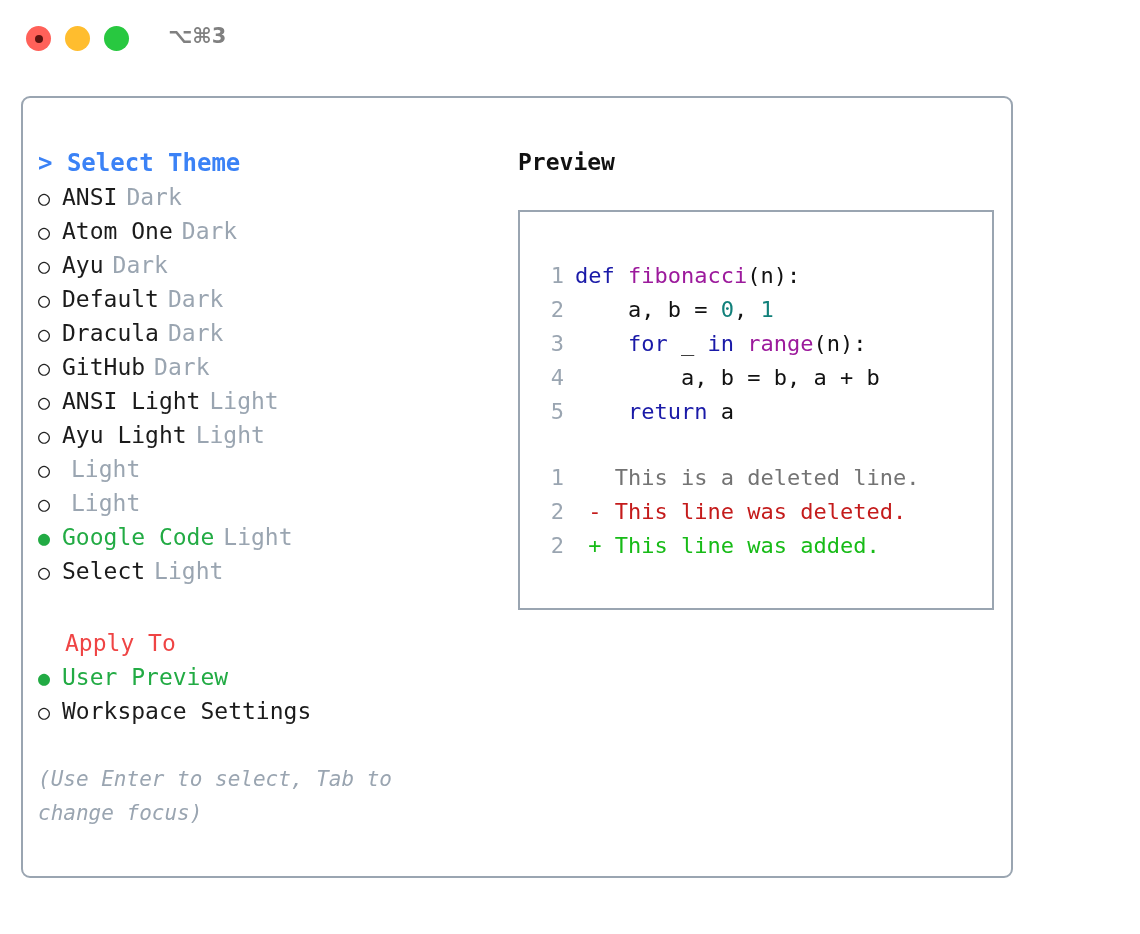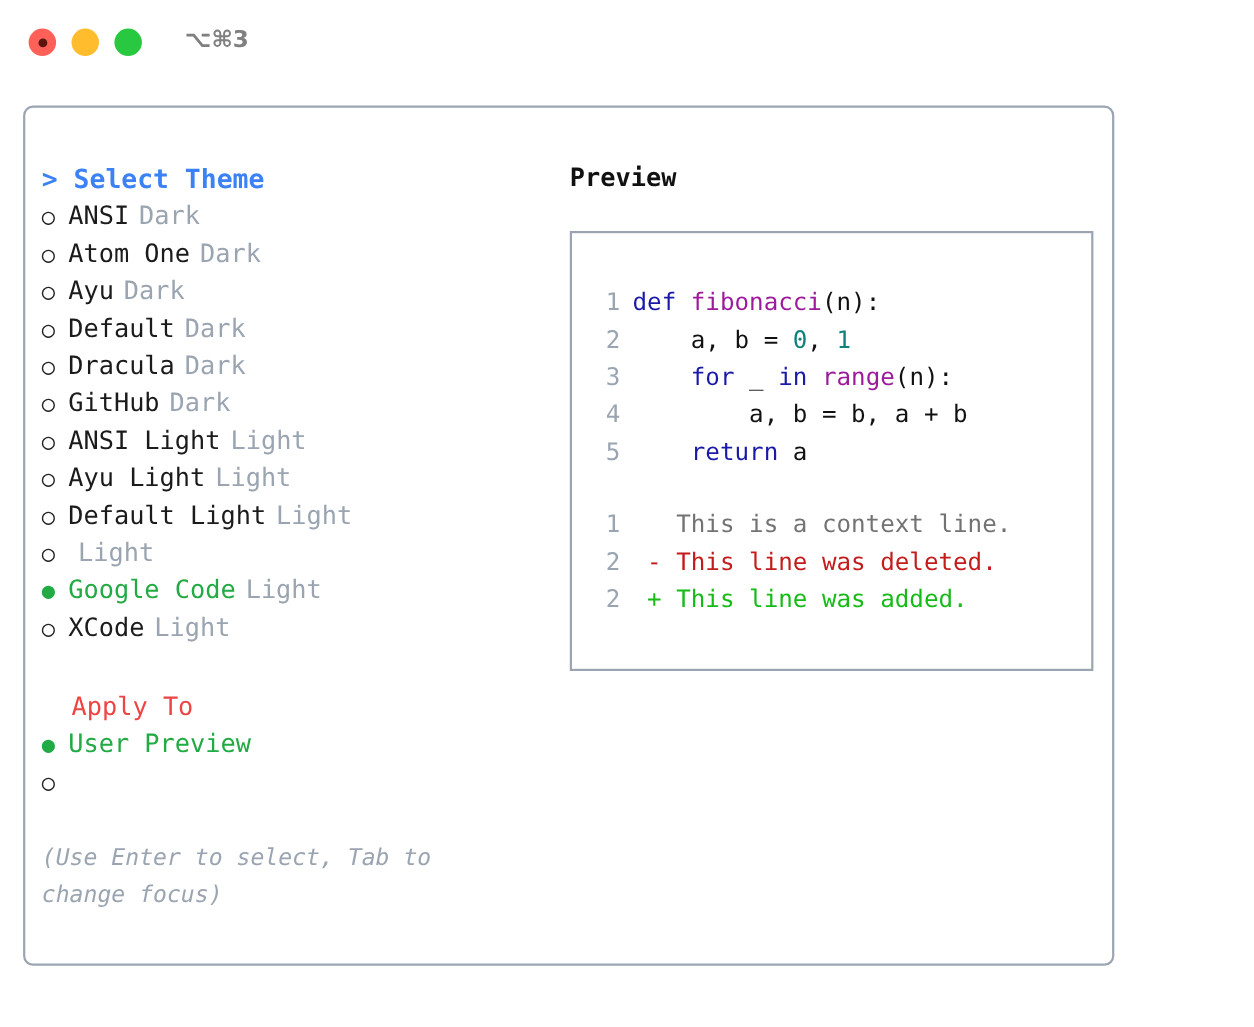--- a/index.html
+++ b/index.html
@@ -228,52 +228,52 @@
 
         <ul class="theme-list" id="theme-list">
             <li class="theme-row"><span class="bullet">○</span><span class="theme-name">ANSI</span><span class="theme-cat">Dark</span></li>
             <li class="theme-row"><span class="bullet">○</span><span class="theme-name">Atom One</span><span class="theme-cat">Dark</span></li>
             <li class="theme-row"><span class="bullet">○</span><span class="theme-name">Ayu</span><span class="theme-cat">Dark</span></li>
             <li class="theme-row"><span class="bullet">○</span><span class="theme-name">Default</span><span class="theme-cat">Dark</span></li>
             <li class="theme-row"><span class="bullet">○</span><span class="theme-name">Dracula</span><span class="theme-cat">Dark</span></li>
             <li class="theme-row"><span class="bullet">○</span><span class="theme-name">GitHub</span><span class="theme-cat">Dark</span></li>
             <li class="theme-row"><span class="bullet">○</span><span class="theme-name">ANSI Light</span><span class="theme-cat">Light</span></li>
             <li class="theme-row"><span class="bullet">○</span><span class="theme-name">Ayu Light</span><span class="theme-cat">Light</span></li>
-            <li class="theme-row"><span class="bullet">○</span><span class="theme-name">Default Light</span><span class="theme-cat">Light</span></li>
+            <li class="theme-row"><span class="bullet">○</span><span class="theme-cat">Light</span></li>
             <li class="theme-row"><span class="bullet">○</span><span class="theme-cat">Light</span></li>
             <li class="theme-row selected"><span class="bullet">●</span><span class="theme-name">Google Code</span><span class="theme-cat">Light</span></li>
-            <li class="theme-row"><span class="bullet">○</span><span class="theme-name">XCode</span><span class="theme-cat">Light</span></li>
+            <li class="theme-row"><span class="bullet">○</span><span class="theme-name">Select</span><span class="theme-cat">Light</span></li>
           </ul>
 
         <div class="apply-title">Apply To</div>
 
         <ul class="theme-list" id="apply-list">
             <li class="theme-row selected"><span class="bullet">●</span><span class="theme-name">User Preview</span></li>
-            <li class="theme-row"><span class="bullet">○</span></li>
+            <li class="theme-row"><span class="bullet">○</span><span class="theme-name">Workspace Settings</span></li>
           </ul>
 
         <div class="hint">(Use Enter to select, Tab to change focus)</div>
       </div>
 
       <div class="right-col">
 
         <div class="preview-title">Preview</div>
 
         <div class="code-box">
           <div class="code-inner">
             <div id="code-lines">
                 <div class="code-line"><span class="lineno">1</span><span><span class="tk-kw">def </span><span class="tk-fn">fibonacci</span><span class="tk-txt">(n):</span></span></div>
                 <div class="code-line"><span class="lineno">2</span><span><span class="tk-txt">    a, b = </span><span class="tk-num">0</span><span class="tk-txt">, </span><span class="tk-num">1</span></span></div>
                 <div class="code-line"><span class="lineno">3</span><span><span class="tk-txt">    </span><span class="tk-kw">for</span><span class="tk-txt"> _ </span><span class="tk-kw">in</span><span class="tk-txt"> </span><span class="tk-fn">range</span><span class="tk-txt">(n):</span></span></div>
                 <div class="code-line"><span class="lineno">4</span><span><span class="tk-txt">        a, b = b, a + b</span></span></div>
                 <div class="code-line"><span class="lineno">5</span><span><span class="tk-txt">    </span><span class="tk-kw">return</span><span class="tk-txt"> a</span></span></div>
               </div>
             <div class="code-gap"></div>
             <div id="diff-lines">
-                <div class="code-line"><span class="lineno">1</span><span><span class="tk-ctx">   This is a context line.</span></span></div>
+                <div class="code-line"><span class="lineno">1</span><span><span class="tk-ctx">   This is a deleted line.</span></span></div>
                 <div class="code-line"><span class="lineno">2</span><span><span class="tk-del"> - This line was deleted.</span></span></div>
                 <div class="code-line"><span class="lineno">2</span><span><span class="tk-add"> + This line was added.</span></span></div>
               </div>
           </div>
         </div>
       </div>
 
     </div>
   </div>
 </div>

